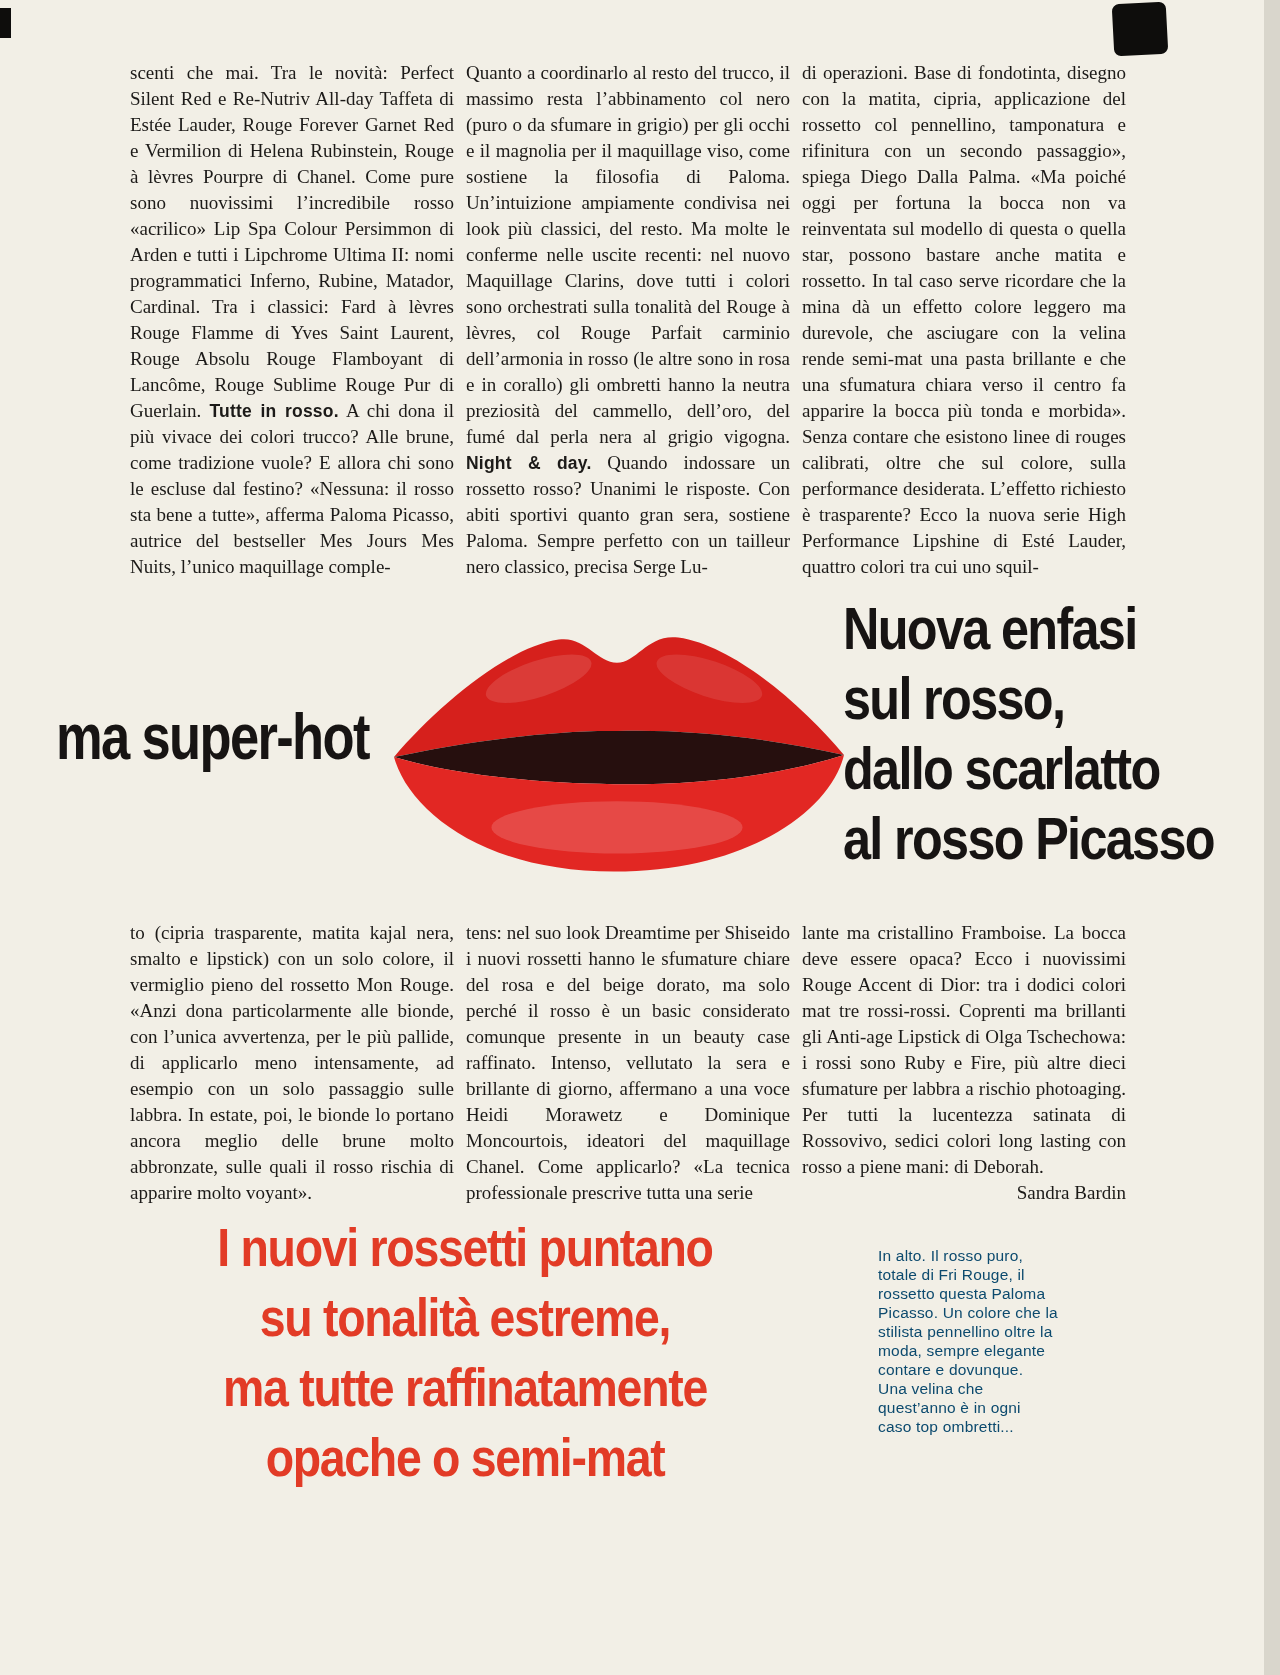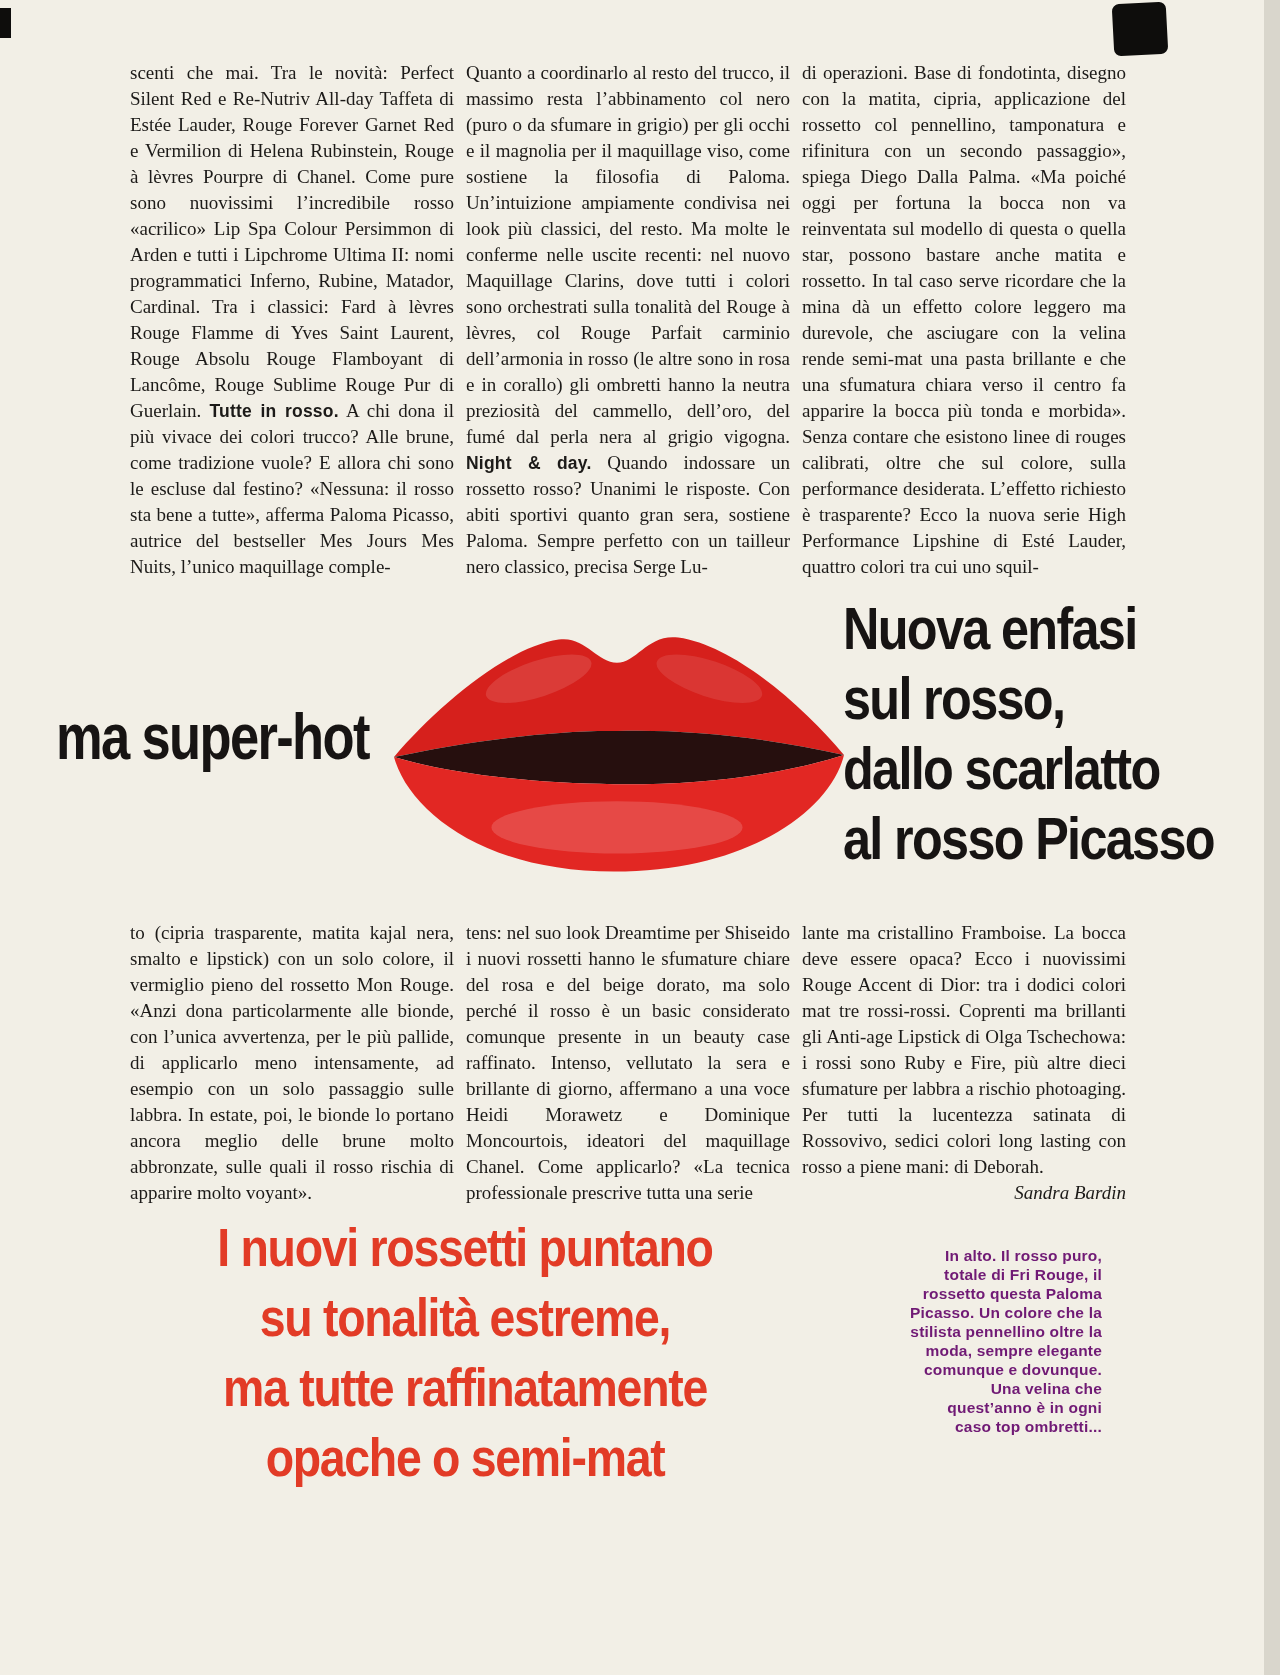--- a/index.html
+++ b/index.html
@@ -9,34 +9,34 @@
   .mark{position:absolute;background:#0e0d0c;}
   .mark-tl{left:0;top:8px;width:11px;height:30px;}
   .mark-tr{left:1113px;top:3px;width:54px;height:52px;border-radius:7px;transform:rotate(-3deg);}
 
   .cols{position:absolute;display:flex;gap:12px;}
   .cols-top{left:130px;top:60px;width:996px;}
   .cols-bottom{left:130px;top:920px;width:996px;justify-content:flex-end;}
   .col{width:324px;font-size:19px;line-height:26px;text-align:justify;}
   .col p{margin:0;}
   .lead{font-family:"Liberation Sans", sans-serif;font-weight:700;font-size:17.5px;letter-spacing:.2px;}
-  .byline{font-style:italic;float:right;}
+  .byline{float:right;}
 
   .headline{font-family:"Liberation Sans", sans-serif;font-weight:700;color:#171413;}
   .hl-left{position:absolute;left:56px;top:700px;font-size:64px;letter-spacing:-2px;
            transform:scaleX(.82);transform-origin:left top;white-space:nowrap;}
   .hl-right{position:absolute;left:843px;top:594px;font-size:60px;line-height:70px;
             letter-spacing:-2px;transform:scaleX(.84);transform-origin:left top;white-space:nowrap;}
   .hl-red{position:absolute;left:120px;top:1212px;width:690px;text-align:center;
           font-size:54px;line-height:70px;letter-spacing:-1.5px;transform:scaleX(.86);
           transform-origin:center top;white-space:nowrap;}
 
-  .caption{position:absolute;left:878px;top:1246px;width:224px;text-align:right;
-           font-family:"Liberation Sans", sans-serif;font-weight:700;font-size:15.5px;
-           line-height:19px;color:#701a75;letter-spacing:.2px;}
+  .caption{position:absolute;left:878px;top:1246px;width:224px;
+           font-family:"Liberation Sans", sans-serif;font-weight:400;font-size:15.5px;
+           line-height:19px;color:#0c4a6e;letter-spacing:.2px;}
 
   .lips{position:absolute;left:388px;top:578px;width:462px;height:312px;}
 </style>
 </head>
 <body>
 
 <div class="page">
 
   <div class="edge-strip"></div>
   <div class="mark mark-tl"></div>
@@ -105,19 +105,19 @@
     <div>opache o semi-mat</div>
   </div>
 
   <div class="caption">
     <div>In alto. Il rosso puro,</div>
     <div>totale di Fri Rouge, il</div>
     <div>rossetto questa Paloma</div>
     <div>Picasso. Un colore che la</div>
     <div>stilista pennellino oltre la</div>
     <div>moda, sempre elegante</div>
-    <div>comunque e dovunque.</div>
+    <div>contare e dovunque.</div>
     <div>Una velina che</div>
     <div>quest’anno è in ogni</div>
     <div>caso top ombretti...</div>
   </div>
 
 </div>
 
 </body></html>

